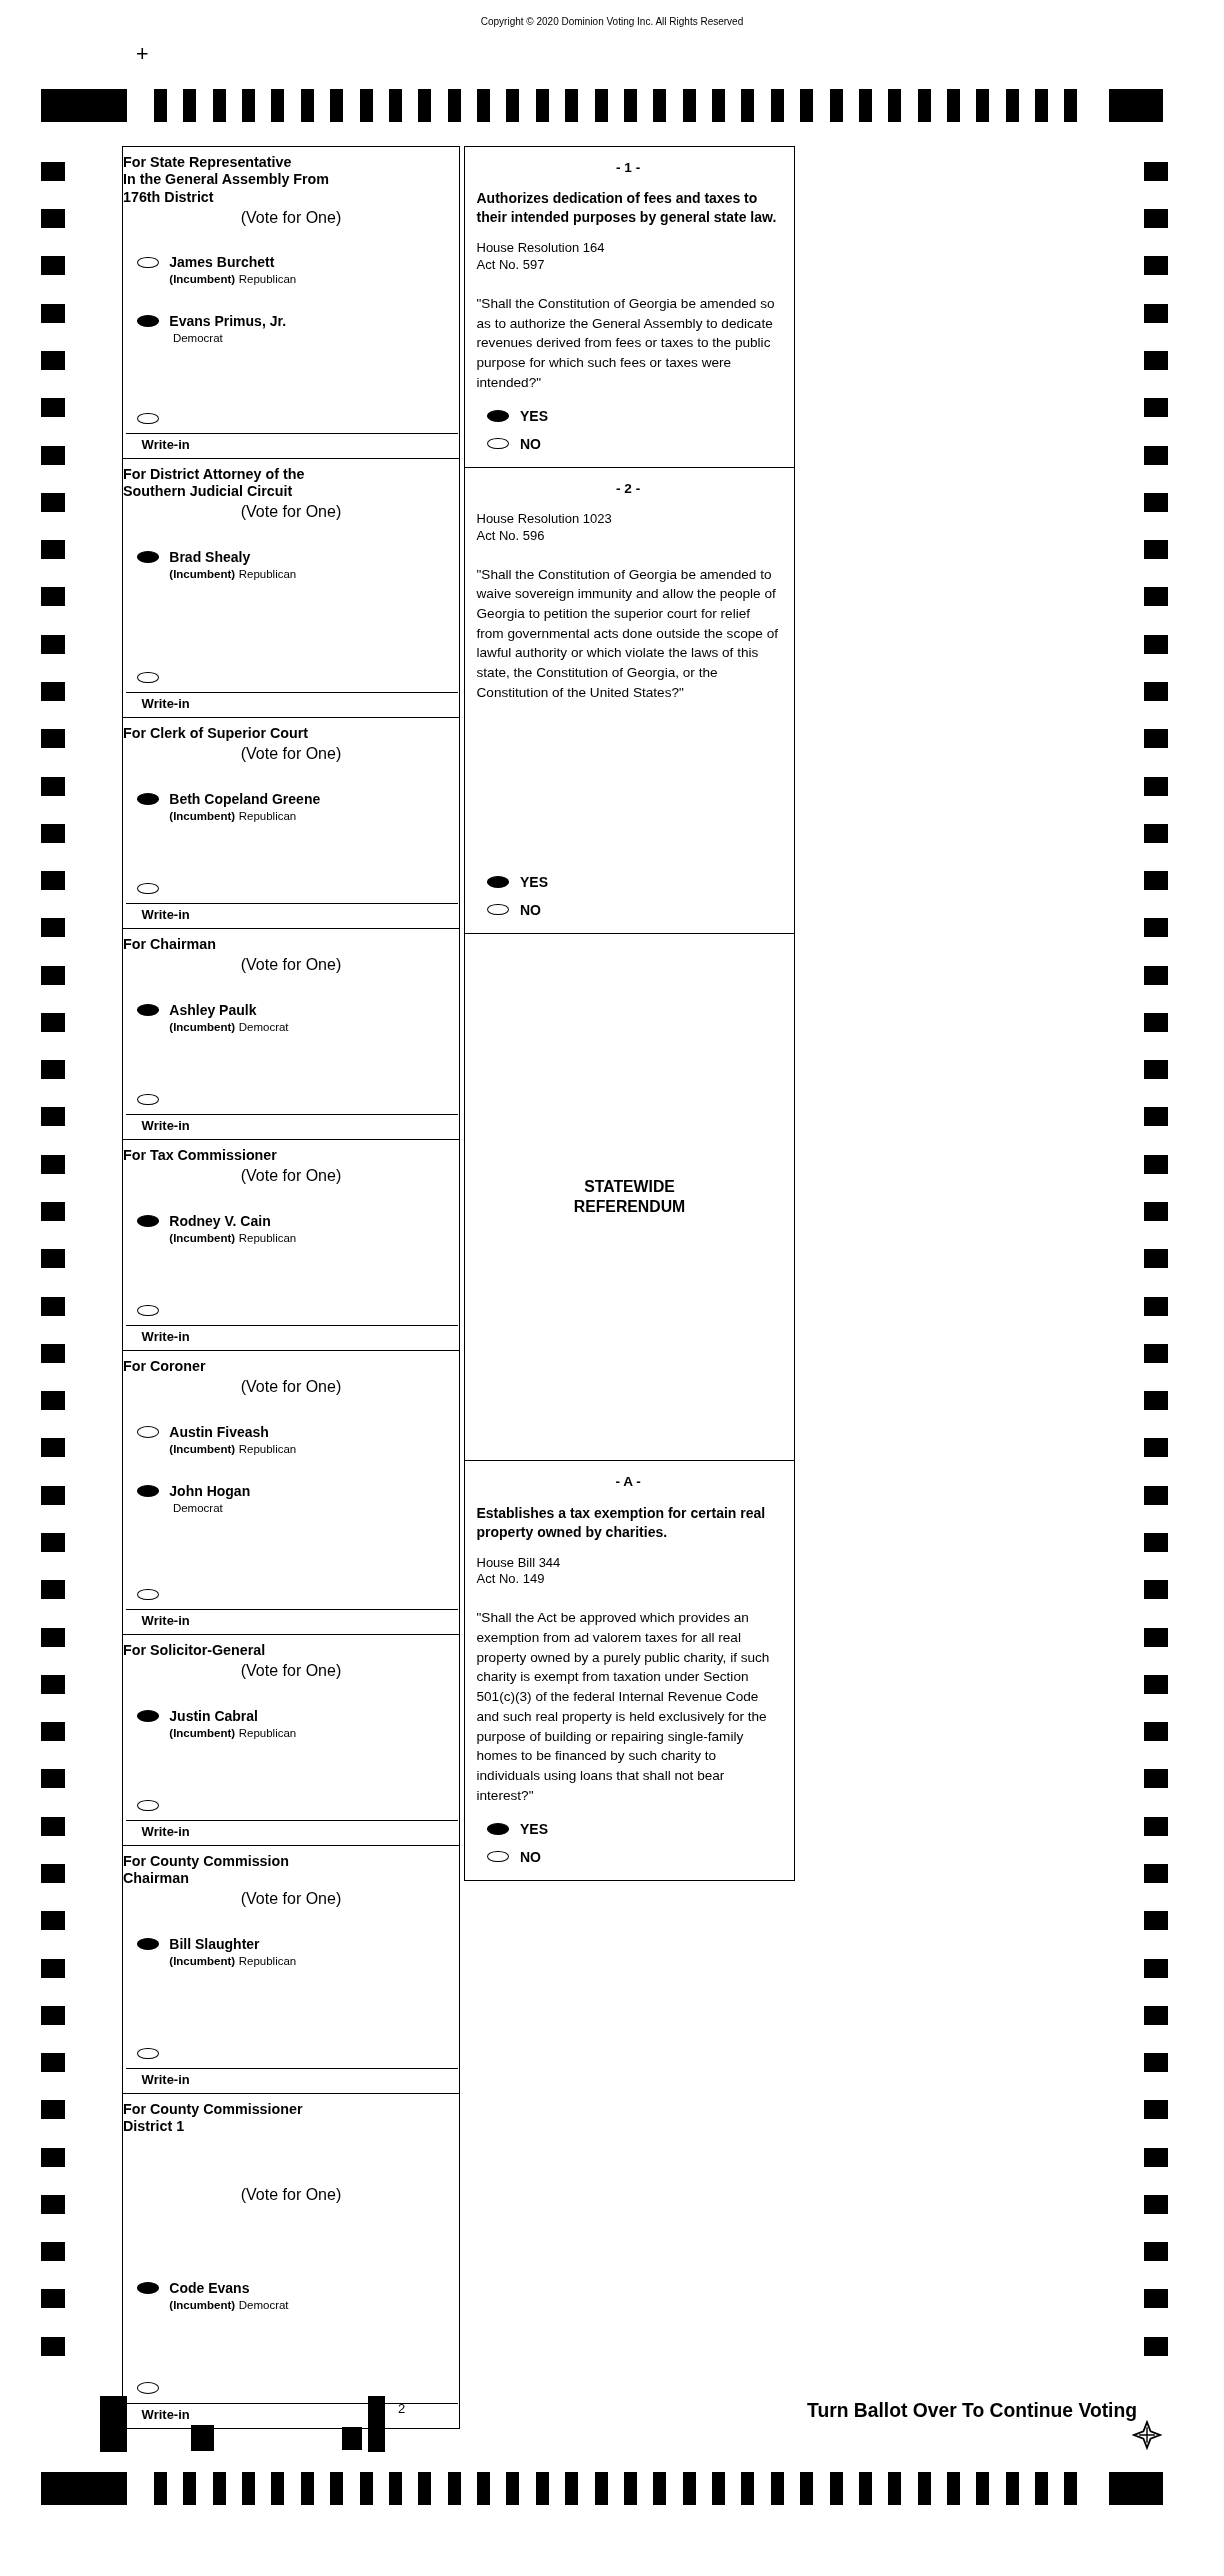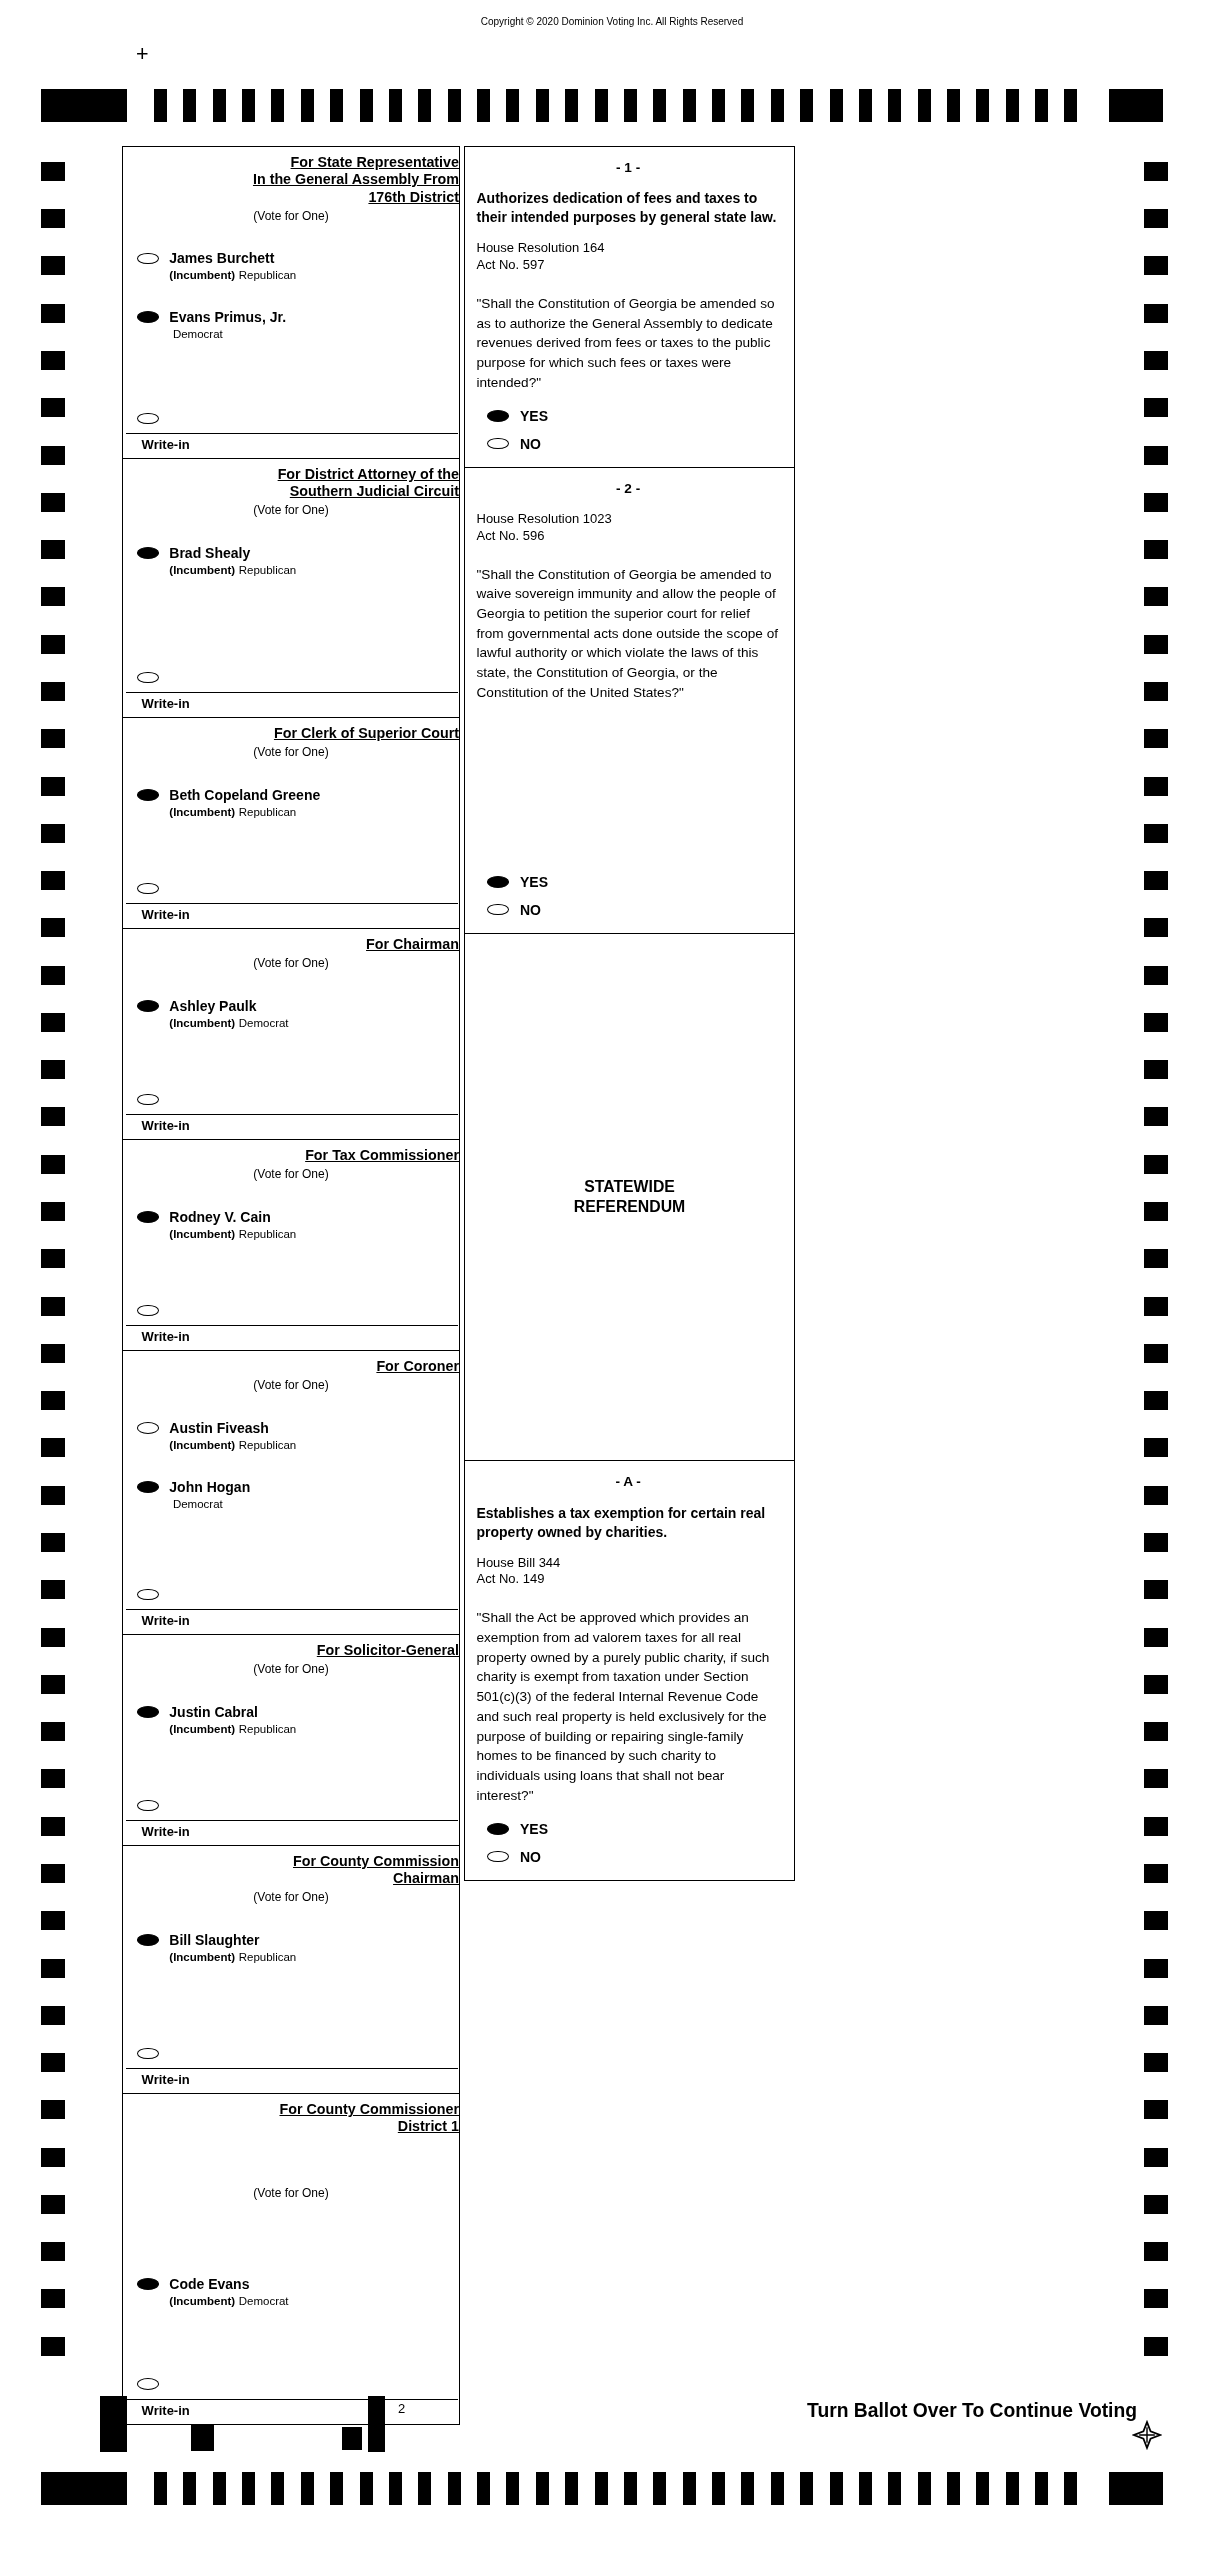--- a/index.html
+++ b/index.html
@@ -9,22 +9,22 @@
   .tmark { position: absolute; background: #000; }
   .orient { position: absolute; background: #000; }
 
   .copyright { position: absolute; top: 15.8px; left: 0; width: 1224px; text-align: center; font-size: 10px; }
   .plus-mark { position: absolute; left: 136px; top: 42px; font-size: 21.5px; }
 
   
   #contest-column { position: absolute; left: 122px; top: 146px; width: 338px; border: 1.4px solid #000; background: #fff; }
   .contest { display: flex; flex-direction: column; border-bottom: 1.4px solid #000; padding-top: 7.2px; }
   .contest:last-child { border-bottom: none; }
-  .c-title { font-weight: 700; font-size: 14.3px; line-height: 1.2; text-align: right; white-space: pre-line; text-decoration: underline; }
-  .c-instr { font-size: 12px; text-align: center; margin-top: 2.9px; }
+  .c-title { font-weight: 700; font-size: 14.3px; line-height: 1.2; text-align: left; white-space: pre-line; }
+  .c-instr { font-size: 16px; text-align: center; margin-top: 2.9px; }
   .cand-row { display: flex; align-items: flex-start; margin: 30px 7.2px 0 14.3px; }
   .bubble { flex: 0 0 auto; width: 22px; height: 11.5px; border: 1.8px solid #000; border-radius: 50%; background: #fff; display: inline-block; }
   .bubble.filled { background: #000; }
   .cand-text { margin-left: 10px; margin-top: -1.4px; }
   .cand-name { font-weight: 700; font-size: 14px; line-height: 1.1; }
   .cand-party { font-size: 11.5px; margin-top: 2.9px; }
   .cand-party .inc { font-weight: 700; margin-right: 3.6px; }
   .writein-wrap { margin-top: auto; padding-top: 23px; }
   .writein-wrap .bubble { margin-left: 14.3px; }
   .wi-line { border-bottom: 1.4px solid #000; margin: 7.2px 1.4px 0 2.9px; height: 0; }

